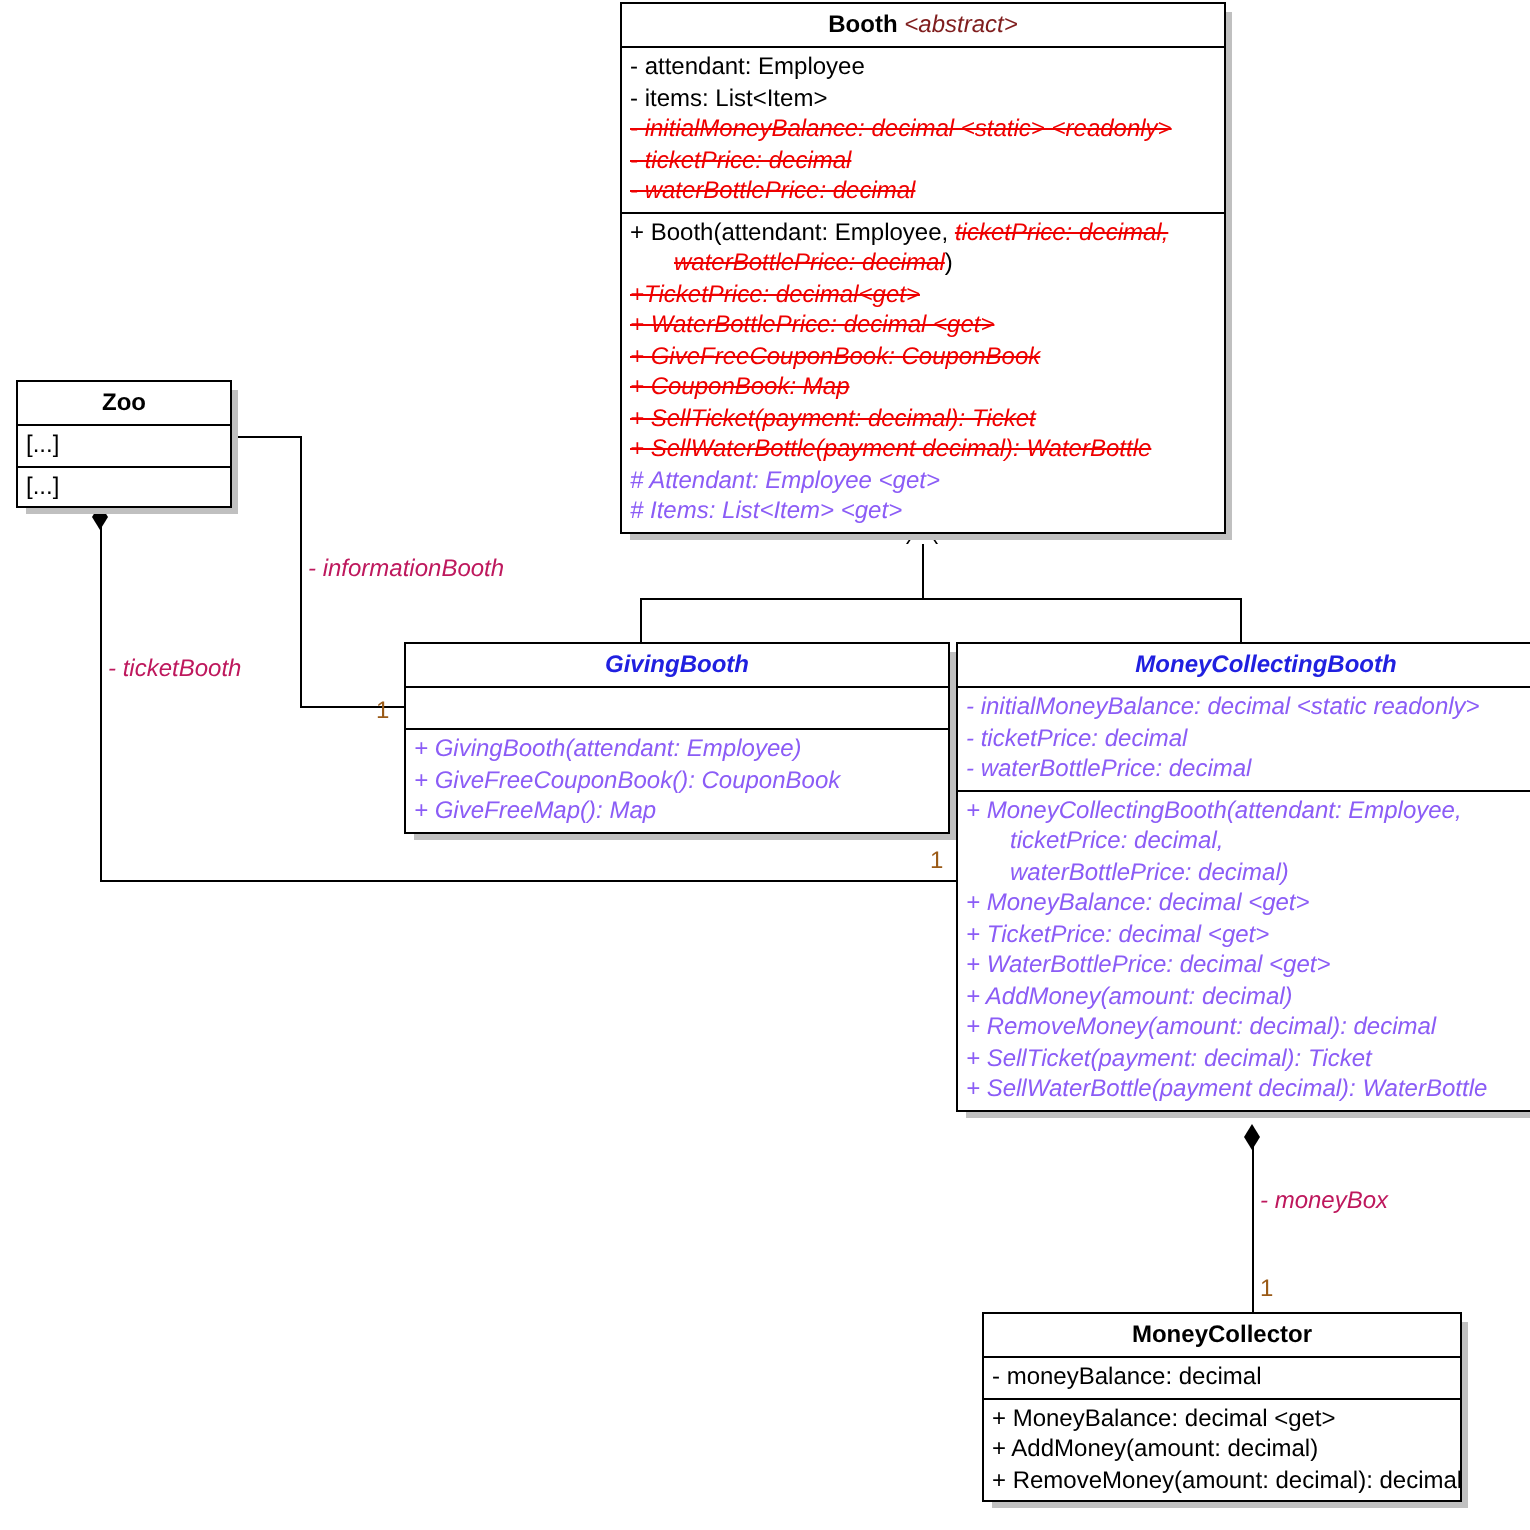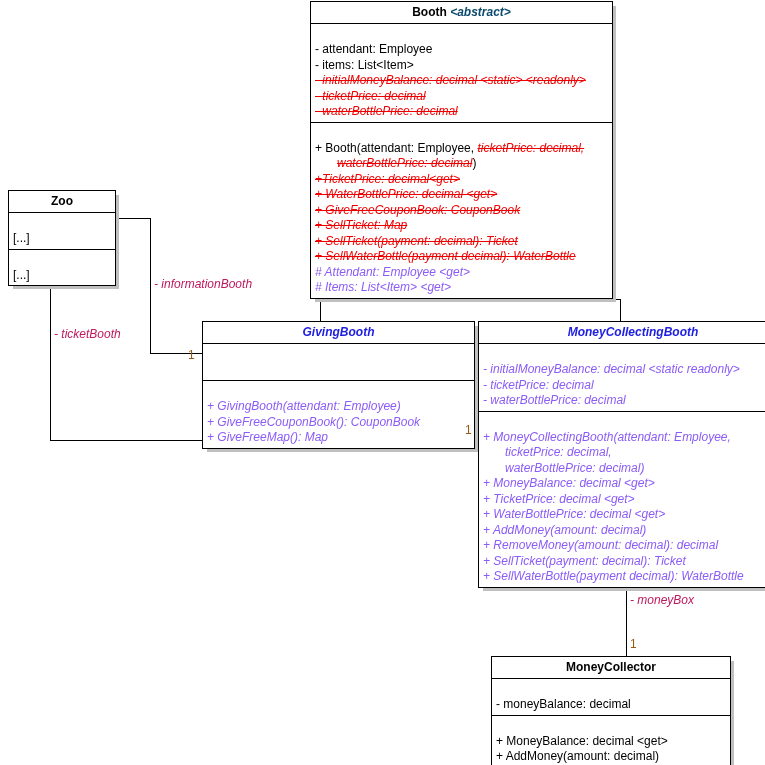--- a/index.html
+++ b/index.html
@@ -32,28 +32,27 @@
     color: #000000;
     padding: 3px 4px 4px 4px;
     border-bottom: 1px solid #000000;
     white-space: nowrap;
   }
   .cls-title.abstract-name {
     font-style: italic;
     color: #2020e0;
   }
   .abs-tag {
-    color: #0c4a6e;
-    font-style: italic;
-    font-weight: bold;
+    color: #7f1d1d;
+    font-style: italic;
+    font-weight: normal;
   }
   .cmp {
     padding: 2px 0 2px 0;
     border-bottom: 1px solid #000000;
-    margin-top: 16px;
   }
   .cmp:last-child { border-bottom: none; }
   .cmp.empty { min-height: 16px; }
 
   .row {
     font-size: 12px;
     line-height: 15.5px;
     padding: 0 3px 0 4px;
     white-space: nowrap;
     color: #000000;
@@ -186,21 +185,21 @@
       <div class="row red">- ticketPrice: decimal</div>
       <div class="row red">- waterBottlePrice: decimal</div>
     </div>
 
     <div class="cmp">
       <div class="row black"><span>+ Booth(attendant: Employee, </span><span class="strike-red">ticketPrice: decimal,</span></div>
       <div class="row black"><span class="indent"></span><span class="strike-red">waterBottlePrice: decimal</span><span>)</span></div>
       <div class="row red">+TicketPrice: decimal&lt;get&gt;</div>
       <div class="row red">+ WaterBottlePrice: decimal &lt;get&gt;</div>
       <div class="row red">+ GiveFreeCouponBook: CouponBook</div>
-      <div class="row red">+ SellTicket: Map</div>
+      <div class="row red">+ CouponBook: Map</div>
       <div class="row red">+ SellTicket(payment: decimal): Ticket</div>
       <div class="row red">+ SellWaterBottle(payment decimal): WaterBottle</div>
       <div class="row blue"># Attendant: Employee &lt;get&gt;</div>
       <div class="row blue"># Items: List&lt;Item&gt; &lt;get&gt;</div>
     </div>
   </div>
 
   <div class="cls" style="left:202px; top:321px; width:273px;">
     <div class="cls-title abstract-name">GivingBooth</div>
     <div class="cmp empty"></div>

